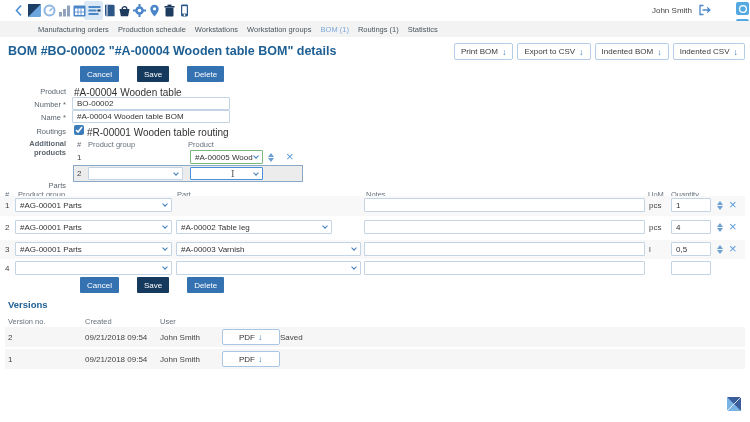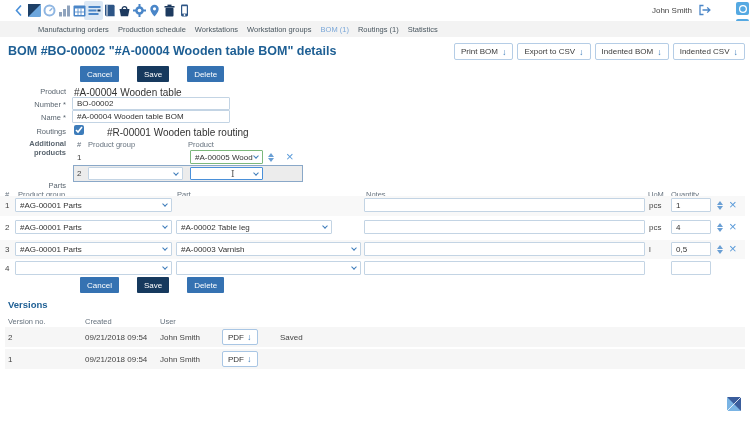--- a/index.html
+++ b/index.html
@@ -47,21 +47,21 @@
 
   .sort { position:absolute; display:flex; flex-direction:column; gap:1px; align-items:center; cursor:pointer; }
   .tri-up { width:0; height:0; border-left:3px solid transparent; border-right:3px solid transparent; border-bottom:4px solid #6a9fd4; }
   .tri-dn { width:0; height:0; border-left:3px solid transparent; border-right:3px solid transparent; border-top:4px solid #6a9fd4; }
   .xdel { position:absolute; color:#5a9ad9; font-size:13px; line-height:11px; cursor:pointer; }
 
   .hl-row { position:absolute; left:73px; top:165px; width:230px; height:17px; background:#ececec; border:1px solid #8aa8c8; }
   .band { position:absolute; background:#f8f8f8; }
   .vband { position:absolute; left:5px; width:740px; height:20px; background:#f6f6f6; }
 
-  .vbtn { position:absolute; height:16px; background:#fff; border:1px solid #a9c6e4; border-radius:2px; display:flex; align-items:center; gap:3px; padding:0 5px; font-size:8px; color:#333; cursor:pointer; }
+  .vbtn { position:absolute; height:16px; background:#fff; border:1px solid #a9c6e4; border-radius:2px; display:flex; align-items:center; gap:3px; padding:0 16px; font-size:8px; color:#333; cursor:pointer; }
 
   .sec-title { position:absolute; font-size:9.5px; font-weight:bold; color:#1e5f94; }
   .ibeam { position:absolute; font-size:9px; color:#555; font-family:"DejaVu Serif", serif; }
   .corner-logo { position:absolute; left:727px; top:397px; width:14px; height:14px; }
 </style>
 </head>
 <body>
 
 <div id="app">
 
@@ -211,21 +211,21 @@
   <div class="val" style="left:74px; top:87px;">#A-00004 Wooden table</div>
 
   <div class="lbl" style="top:100px;">Number *</div>
   <input class="inp" style="left: 72px; top: 97px; width: 158px;" value="BO-00002">
 
   <div class="lbl" style="top:113px;">Name *</div>
   <input class="inp" style="left: 72px; top: 110px; width: 158px;" value="#A-00004 Wooden table BOM">
 
   <div class="lbl" style="top:127px;">Routings</div>
   <input type="checkbox" checked="" style="left: 74px; top: 125px;">
-  <div class="val" style="left:87px; top:127px;margin-left:20px;">#R-00001 Wooden table routing</div>
+  <div class="val" style="left:87px; top:127px;">#R-00001 Wooden table routing</div>
 
   <div class="lbl" style="top:139px;font-weight:bold;">Additional products</div>
 
   <div class="hdr" style="left:77px; top:140px;">#</div>
   <div class="hdr" style="left:88px; top:140px;">Product group</div>
   <div class="hdr" style="left:188px; top:140px;">Product</div>
 
   <div class="cellnum" style="left:77px; top:153px;">1</div>
   <div class="sel green" style="left:190px; top:150px; width:73px;">
     <span class="tx">#A-00005 Wood scrap</span>

